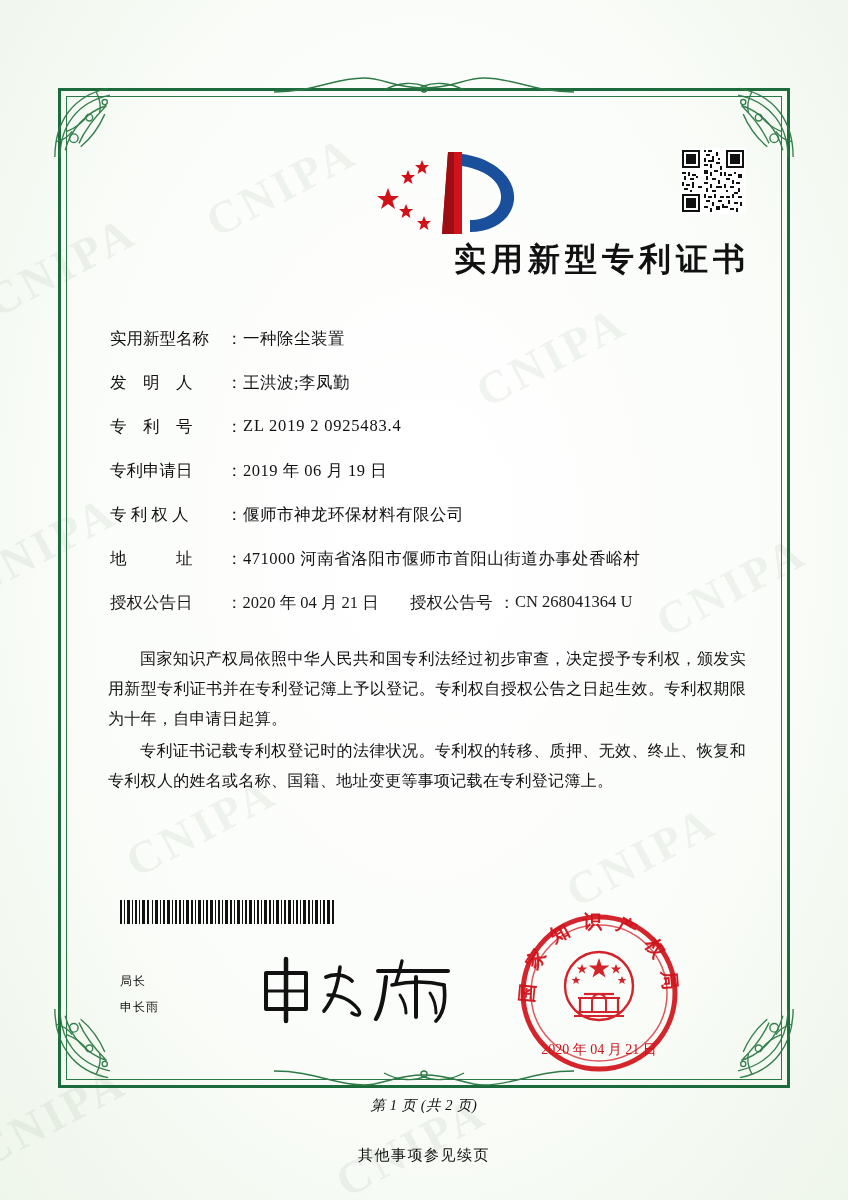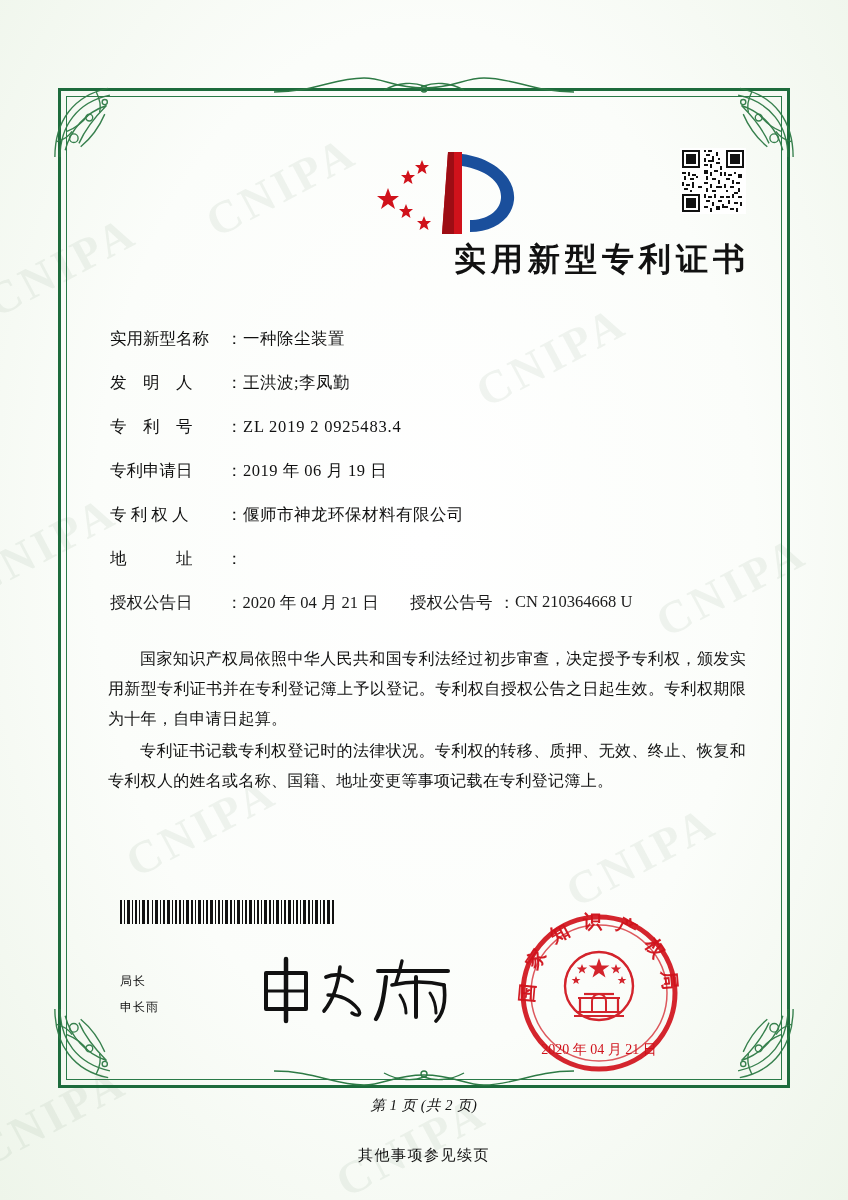--- a/index.html
+++ b/index.html
@@ -130,21 +130,21 @@
     color: #111;
     font-family: "Liberation Serif", "DejaVu Serif", serif;
   }
 
   .fields {
     margin-top: 46px;
     padding-left: 10px;
   }
   .field {
     display: flex;
-    align-items: center;
+    align-items: flex-start;
     font-size: 16.5px;
     margin-bottom: 22px;
     color: #111;
     letter-spacing: .5px;
   }
   .field .lbl {
     width: 116px;
     flex: 0 0 116px;
     display: flex;
     justify-content: space-between;
@@ -465,32 +465,33 @@
 
       <div class="field">
         <span class="lbl">专 利 权 人</span>
         <span>：</span>
         <span class="val">偃师市神龙环保材料有限公司</span>
       </div>
 
       <div class="field">
         <span class="lbl">地　　　址</span>
         <span>：</span>
+        <span class="val">471000 河南省洛阳市偃师市首阳山街道办事处香峪村</span>
       </div>
 
       <div class="field-row2">
         <span class="seg1">
           <span class="lbl">授权公告日</span>
           <span>：</span>
           <span>2020 年 04 月 21 日</span>
         </span>
         <span class="seg2">
           <span class="lbl2">授权公告号</span>
           <span>：</span>
-          <span class="mono">CN 210364668 U</span>
+          <span class="mono">CN 268041364 U</span>
         </span>
       </div>
 
     </div>
 
     <div class="para">
       <p>国家知识产权局依照中华人民共和国专利法经过初步审查，决定授予专利权，颁发实用新型专利证书并在专利登记簿上予以登记。专利权自授权公告之日起生效。专利权期限为十年，自申请日起算。</p>
       <p>专利证书记载专利权登记时的法律状况。专利权的转移、质押、无效、终止、恢复和专利权人的姓名或名称、国籍、地址变更等事项记载在专利登记簿上。</p>
     </div>
 

